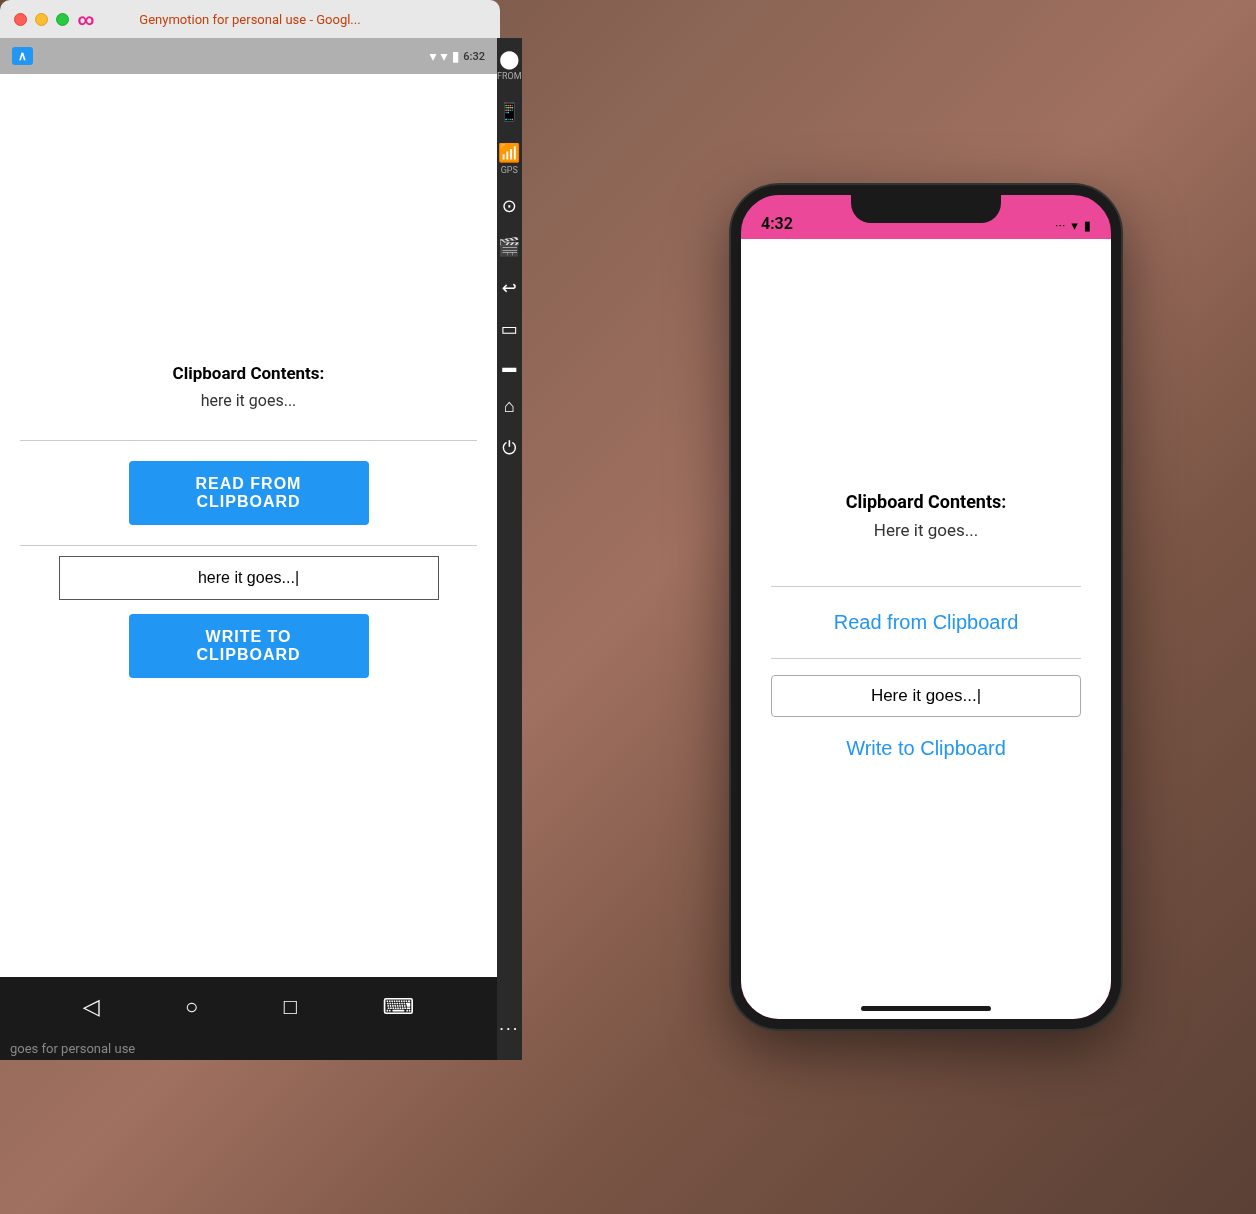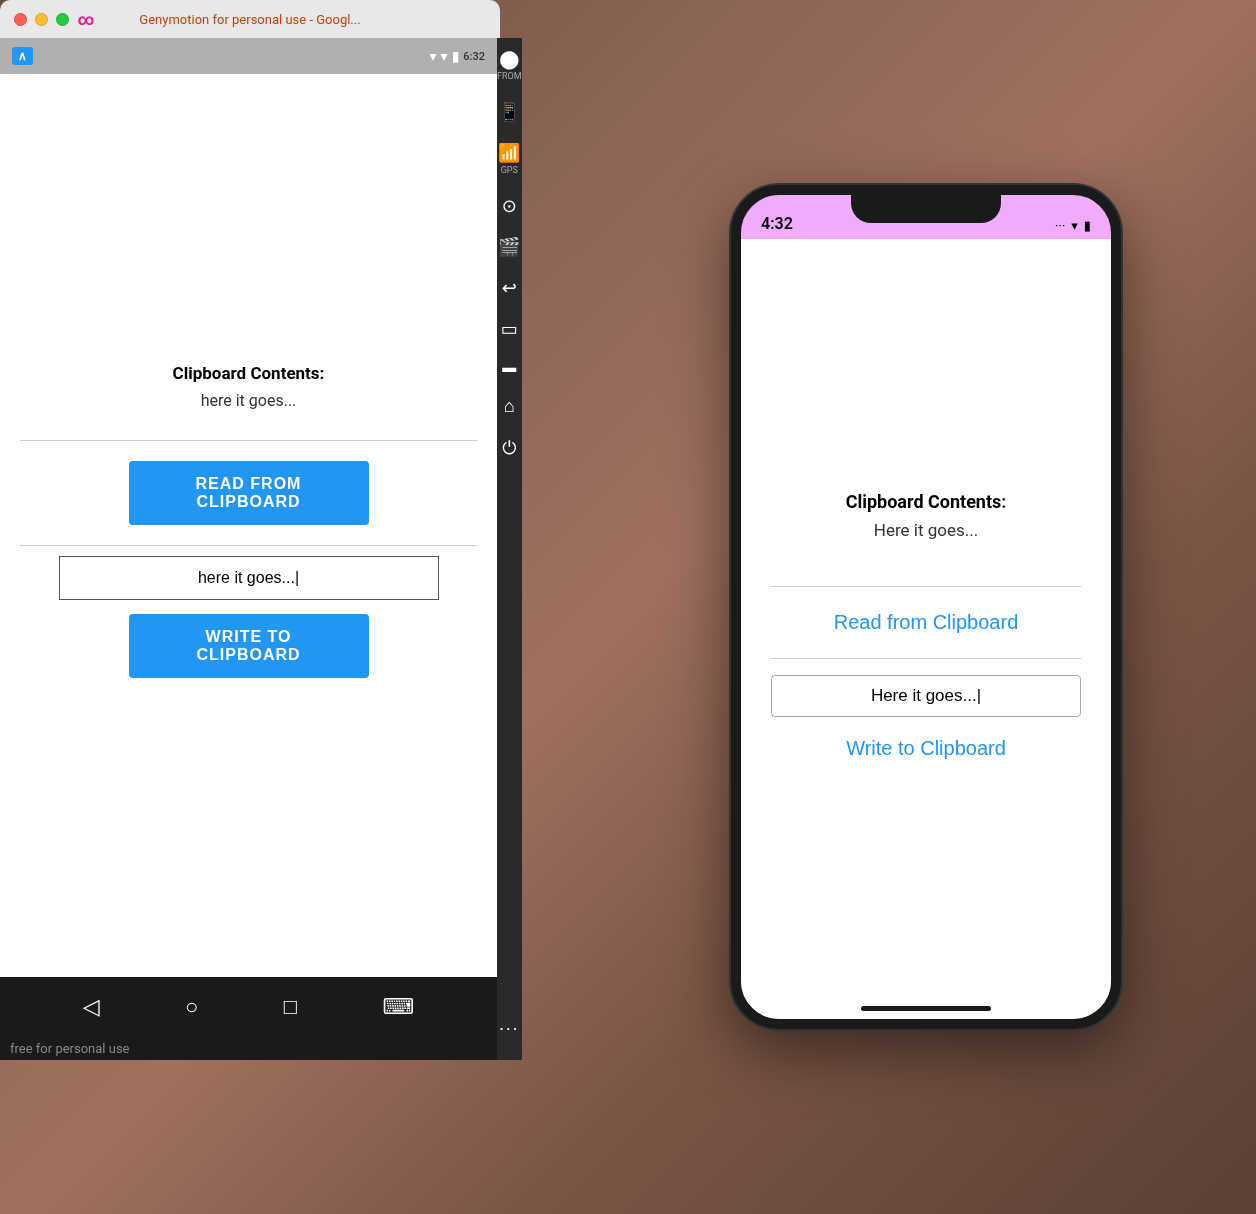--- a/index.html
+++ b/index.html
@@ -249,21 +249,21 @@
       width: 660px;
       height: 1214px;
       display: flex;
       align-items: center;
       justify-content: center;
     }
 
     .ios-phone {
       width: 390px;
       height: 844px;
-      background: #f0abfc;
+      background: #ec4899;
       border-radius: 48px;
       border: 10px solid #1a1a1a;
       position: relative;
       overflow: hidden;
       box-shadow: 0 0 0 2px #333, 0 20px 60px rgba(0,0,0,0.5);
     }
 
     
     .ios-notch {
       position: absolute;
@@ -423,21 +423,21 @@
         <div class="android-spacer"></div>
       </div>
 
       <div class="android-bottom-nav">
         <button class="nav-btn">◁</button>
         <button class="nav-btn">○</button>
         <button class="nav-btn">□</button>
         <button class="nav-btn">⌨</button>
       </div>
 
-      <div class="free-text">free for personal use</div>
+      <div class="free-text">goes for personal use</div>
     </div>
 
     <div class="android-sidebar">
       <div class="sidebar-icon">
         <span>⬤</span>
         <span class="icon-label">FROM</span>
       </div>
       <div class="sidebar-icon">
         <span>📱</span>
       </div>

